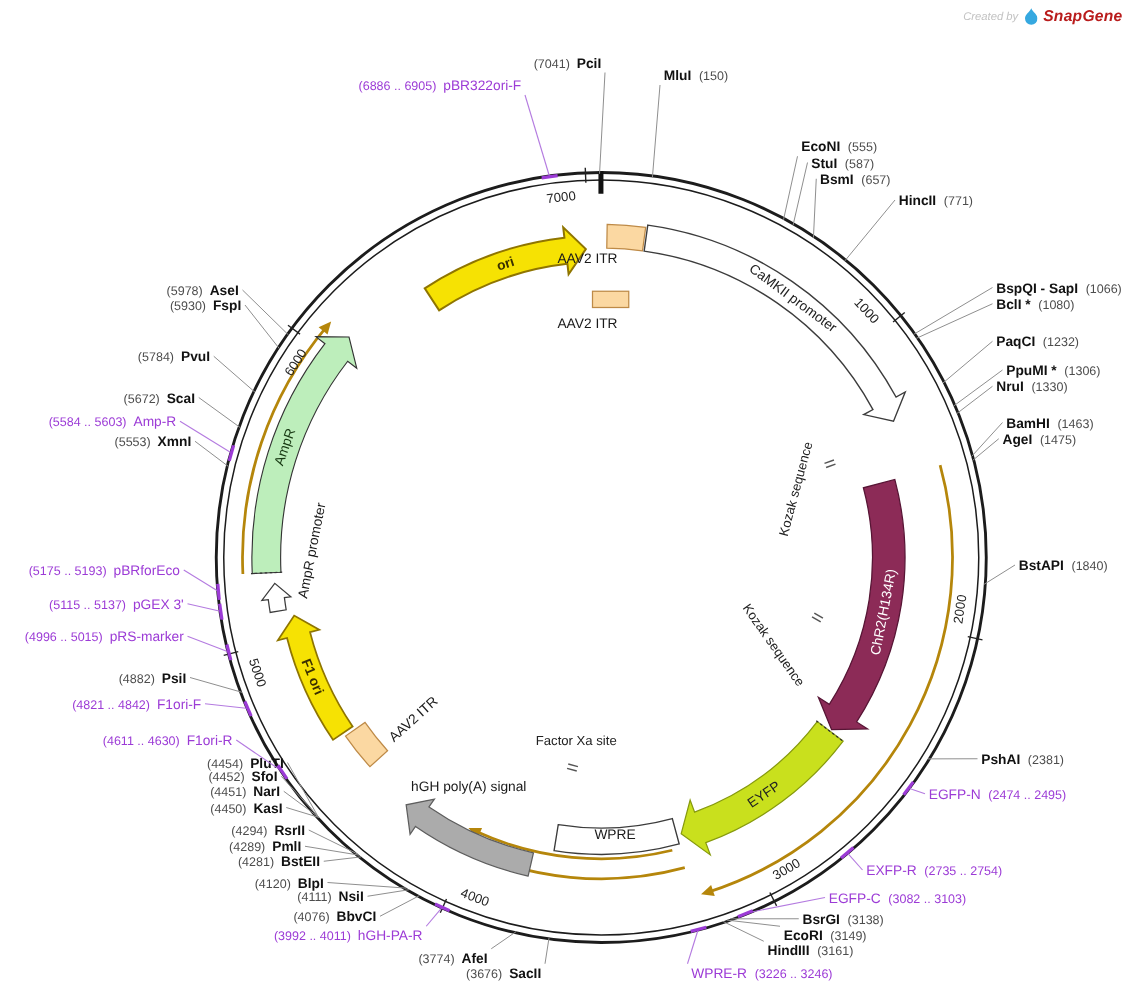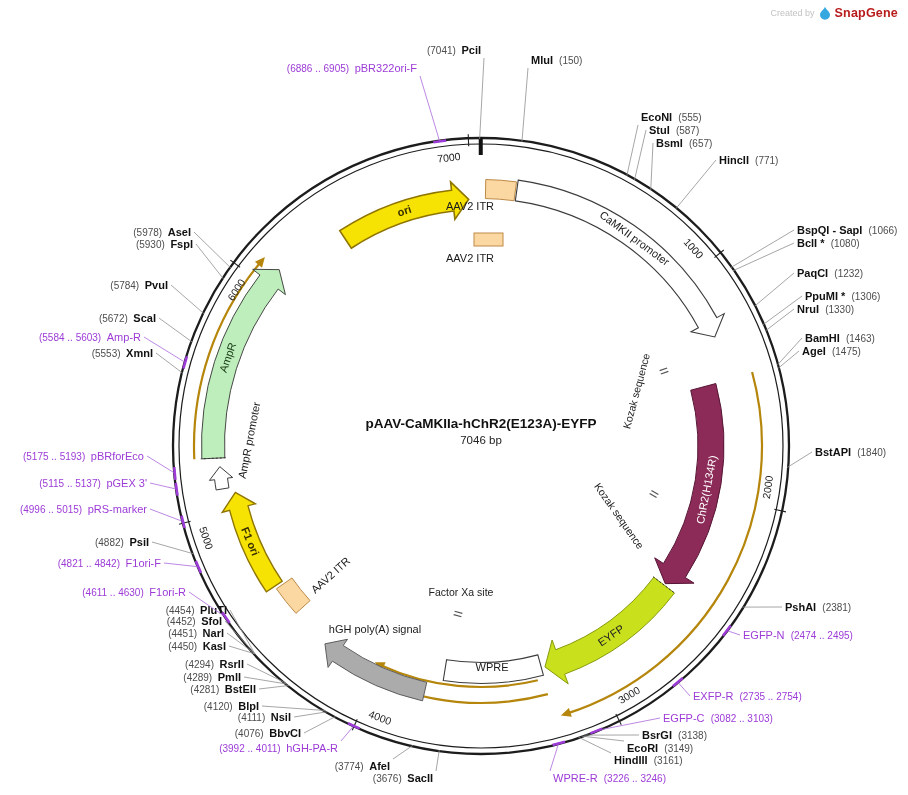--- a/index.html
+++ b/index.html
@@ -4,21 +4,21 @@
 <style>
   html,body{margin:0;padding:0;background:#fff;}
   body{width:908px;height:795px;position:relative;overflow:hidden;
        font-family:"Liberation Sans",sans-serif;}
   #stage{position:absolute;inset:0;width:908px;height:795px;}
   svg text{font-family:"Liberation Sans",sans-serif;}
   .center-block{position:absolute;left:481px;top:416px;transform:translate(-50%,0);
        text-align:center;pointer-events:none;}
   .center-block .pname{font-size:13.5px;font-weight:700;color:#111;white-space:nowrap;}
   .center-block .plen{font-size:11.5px;color:#222;margin-top:3px;}
-  .wm{position:absolute;top:6px;right:10px;display:flex;align-items:center;gap:5px;}
+  .wm{position:absolute;top:6px;right:10px;display:flex;align-items:center;gap:5px;font-style:italic;}
   .wm .created{font-size:9px;color:#c2c2c2;}
   .wm .brand{font-size:12.5px;color:#b91c1c;font-weight:600;letter-spacing:.2px;}
 </style>
 </head>
 <body>
 
 <div id="stage">
   <svg id="plasmid-svg" width="908" height="795" viewBox="0 0 908 795">
       <path d="M752.1036817291629,372.08252065382146 A281 281 0 0 1 566.556944844729,713.658381503057" fill="none" stroke="#B5860B" stroke-width="2.2"></path>
       <polygon points="560.8223268895383,715.4241936611106 571.8213194848871,716.774533379755 568.8957027507802,708.0521044333483" fill="#B5860B"></polygon>
@@ -183,24 +183,20 @@
       <text x="193" y="248" text-anchor="end" font-size="11px"><tspan font-size="10px" fill="#4d4d4d">(5930)&nbsp;&nbsp;</tspan><tspan font-weight="700" fill="#111111">FspI</tspan></text>
       <line x1="194" y1="232" x2="230.85783158590883" y2="268.01714807011194" stroke="#8f8f8f" stroke-width="0.8"></line>
       <text x="191" y="236" text-anchor="end" font-size="11px"><tspan font-size="10px" fill="#4d4d4d">(5978)&nbsp;&nbsp;</tspan><tspan font-weight="700" fill="#111111">AseI</tspan></text>
       <line x1="420" y1="76" x2="439.786511884283" y2="141.77894813584044" stroke="#B47BE0" stroke-width="0.9"></line>
       <line x1="433.3469410290572" y1="142.21481936948953" x2="446.10994389022943" y2="140.48578758974725" stroke="#9C3BD6" stroke-width="2.6"></line>
       <text x="417" y="72" text-anchor="end" font-size="11px"><tspan font-size="10px" fill="#9C3BD6">(6886 .. 6905)&nbsp;&nbsp;</tspan><tspan font-weight="400" fill="#9C3BD6">pBR322ori-F</tspan></text>
       <line x1="484" y1="58" x2="479.6311868449303" y2="139.00305156150733" stroke="#8f8f8f" stroke-width="0.8"></line>
       <text x="481" y="54" text-anchor="end" font-size="11px"><tspan font-size="10px" fill="#4d4d4d">(7041)&nbsp;&nbsp;</tspan><tspan font-weight="700" fill="#111111">PciI</tspan></text>
     </svg>
 
-  <div class="center-block">
-    <div class="pname">pAAV-CaMKIIa-hChR2(E123A)-EYFP</div>
-    <div class="plen">7046 bp</div>
-  </div>
 
   <div class="wm">
     <span class="created">Created by</span>
     <svg width="10" height="14" viewBox="0 0 11 14">
       <path d="M5.5 0 C7 3.5 11 5.5 11 9 A5.5 5.5 0 1 1 0 9 C0 5.5 4 3.5 5.5 0 Z" fill="#35A8E0"></path>
     </svg>
     <span class="brand">SnapGene</span>
   </div>
 </div>
 

